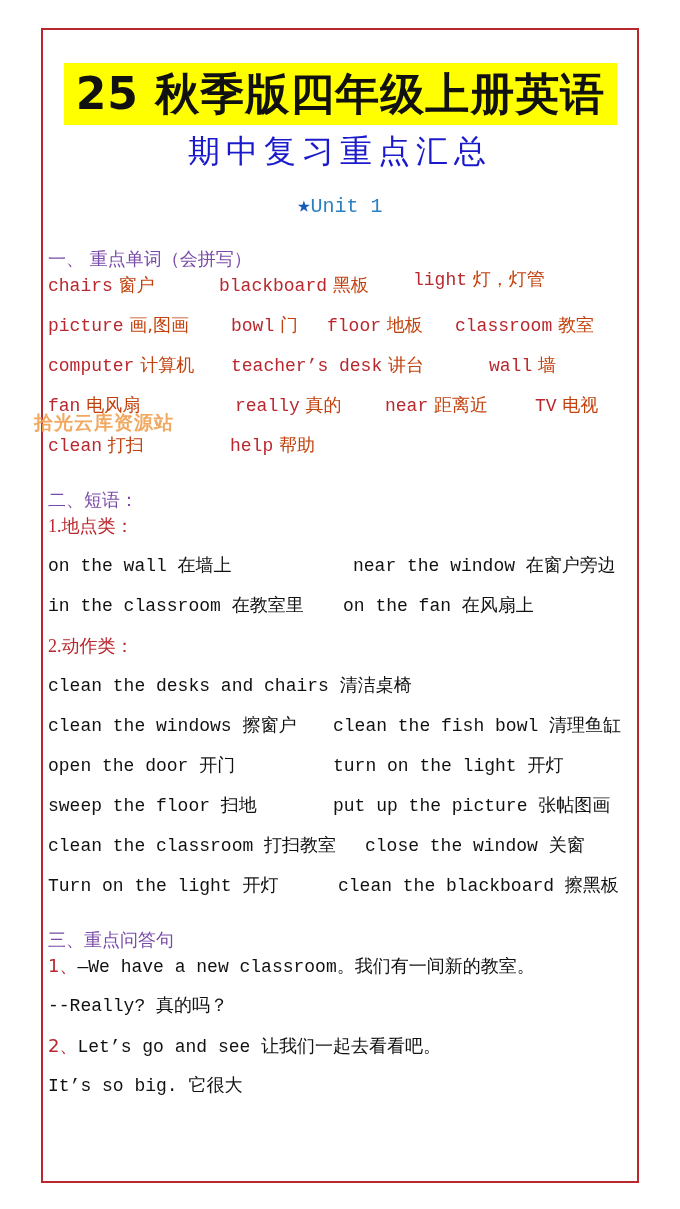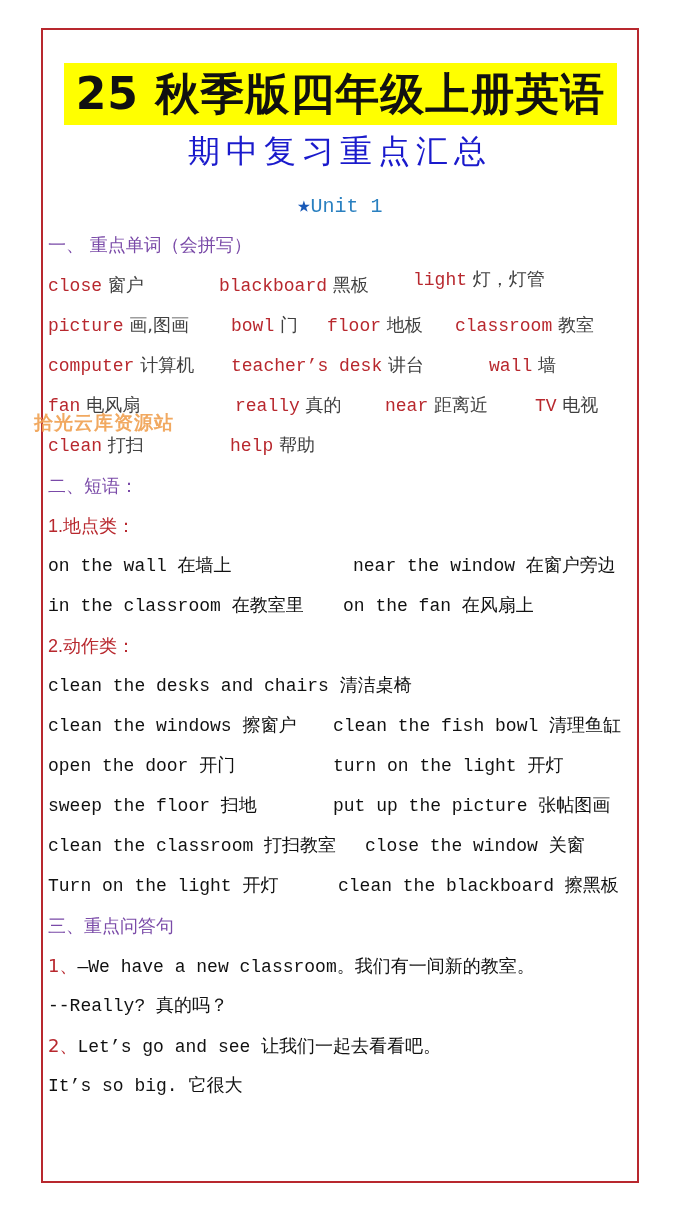--- a/index.html
+++ b/index.html
@@ -14,44 +14,44 @@
            color: #111; font-family: "DejaVu Sans", "Liberation Sans", sans-serif;
            letter-spacing: 1px; white-space: nowrap; }
   .subtitle { position: absolute; left: 0; width: 680px; top: 130px; text-align: center;
               font-size: 32px; font-weight: normal; color: #1a1acc; letter-spacing: 6px;
               font-family: "DejaVu Serif", serif; }
   .unit { position: absolute; left: 0; width: 680px; top: 192px; text-align: center;
           font-size: 20px; color: #2a80c0; font-family: "Liberation Mono", "DejaVu Sans Mono", monospace; }
   .unit .star { color: #1a5ab8; font-size: 22px; }
   .line { position: absolute; left: 48px; font-size: 18px; white-space: pre; line-height: 24px;
           font-family: "Liberation Mono", "DejaVu Sans Mono", monospace; color: #111; }
-  .heading { color: #7a4aa8; font-family: "DejaVu Sans", "Liberation Sans", sans-serif; }
-  .sub { color: #b8282e; font-family: Liberation Sans, sans-serif; }
+  .heading { color: #7a4aa8; font-family: "DejaVu Sans", "Liberation Sans", sans-serif; margin-top: 14px; }
+  .sub { color: #b8282e; font-family: Liberation Serif, serif; }
   .en { color: #b8282e; }
-  .zh { color: #404040; font-family: "DejaVu Sans", "Liberation Sans", sans-serif; }
+  .zh { color: #c2410c; font-family: "DejaVu Sans", "Liberation Sans", sans-serif; }
   .num { color: #b8282e; font-family: "DejaVu Sans", sans-serif; }
   .item { position: absolute; white-space: nowrap; }
   .watermark { position: absolute; left: 34px; top: 410px; font-size: 19px; font-weight: bold;
                color: #f0a050; opacity: 0.9; letter-spacing: 1px;
                font-family: "DejaVu Sans", "Liberation Sans", sans-serif; }
 </style>
 </head>
 <body>
 
 <div class="frame"></div>
 <div class="title-band"></div>
 <div class="title">25 秋季版四年级上册英语</div>
 <div class="subtitle">期中复习重点汇总</div>
 <div class="unit">
   <span class="star">★</span><span>Unit 1</span>
 </div>
 
 <div class="line heading" style="top:233px">一、 重点单词（会拼写）</div>
 <div id="vocab">
-    <div class="line item" style="top:273px;left:48px"><span class="en">close</span><span class="zh"> 窗户</span></div>
+    <div class="line item" style="top:273px;left:48px"><span class="en">chairs</span><span class="zh"> 窗户</span></div>
     <div class="line item" style="top:273px;left:219px"><span class="en">blackboard</span><span class="zh"> 黑板</span></div>
     <div class="line item" style="top:267px;left:413px"><span class="en">light</span><span class="zh"> 灯，灯管</span></div>
     <div class="line item" style="top:313px;left:48px"><span class="en">picture</span><span class="zh"> 画,图画</span></div>
     <div class="line item" style="top:313px;left:231px"><span class="en">bowl</span><span class="zh"> 门</span></div>
     <div class="line item" style="top:313px;left:327px"><span class="en">floor</span><span class="zh"> 地板</span></div>
     <div class="line item" style="top:313px;left:455px"><span class="en">classroom</span><span class="zh"> 教室</span></div>
     <div class="line item" style="top:353px;left:48px"><span class="en">computer</span><span class="zh"> 计算机</span></div>
     <div class="line item" style="top:353px;left:231px"><span class="en">teacher’s desk</span><span class="zh"> 讲台</span></div>
     <div class="line item" style="top:353px;left:489px"><span class="en">wall</span><span class="zh"> 墙</span></div>
     <div class="line item" style="top:393px;left:48px"><span class="en">fan</span><span class="zh"> 电风扇</span></div>

